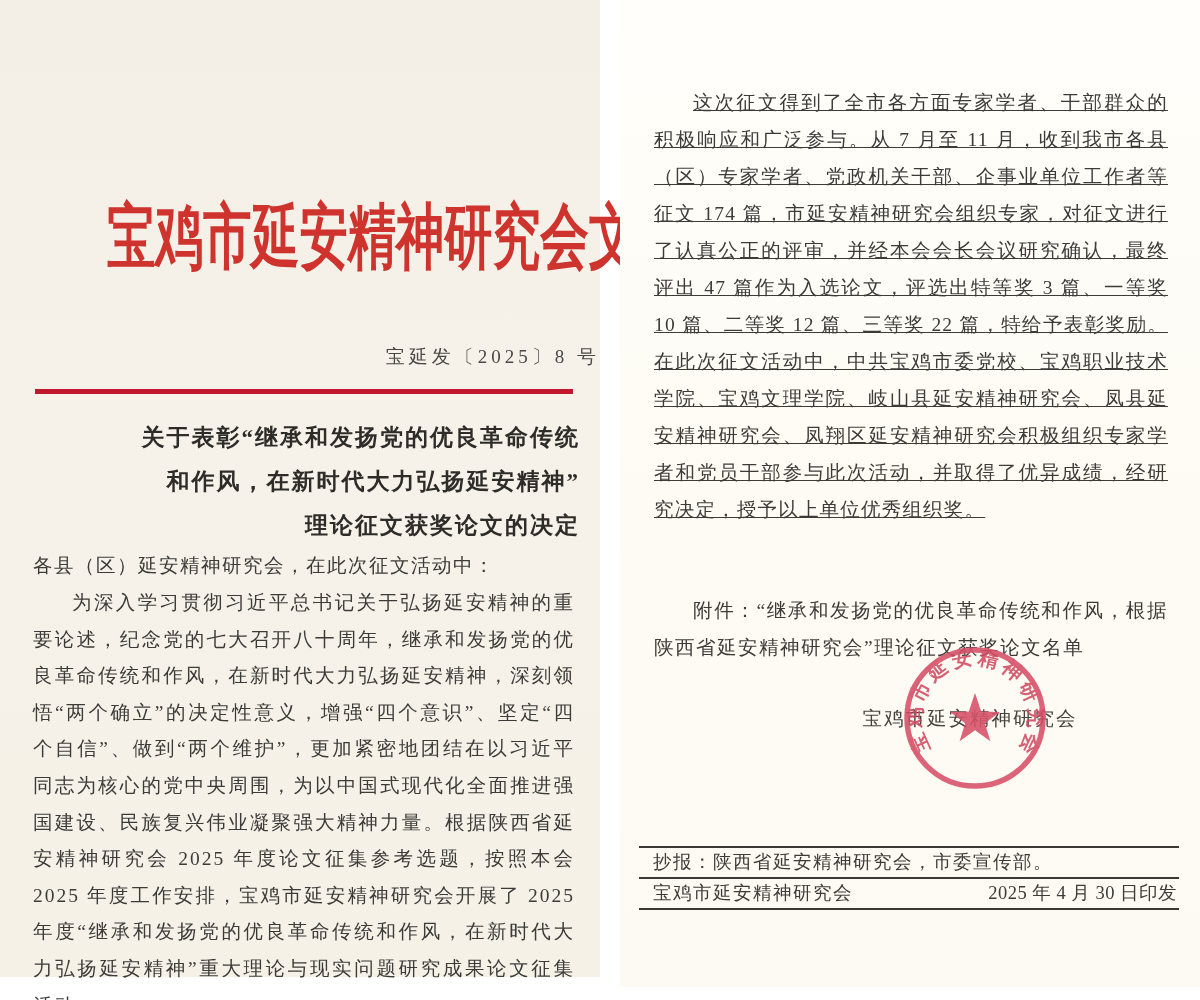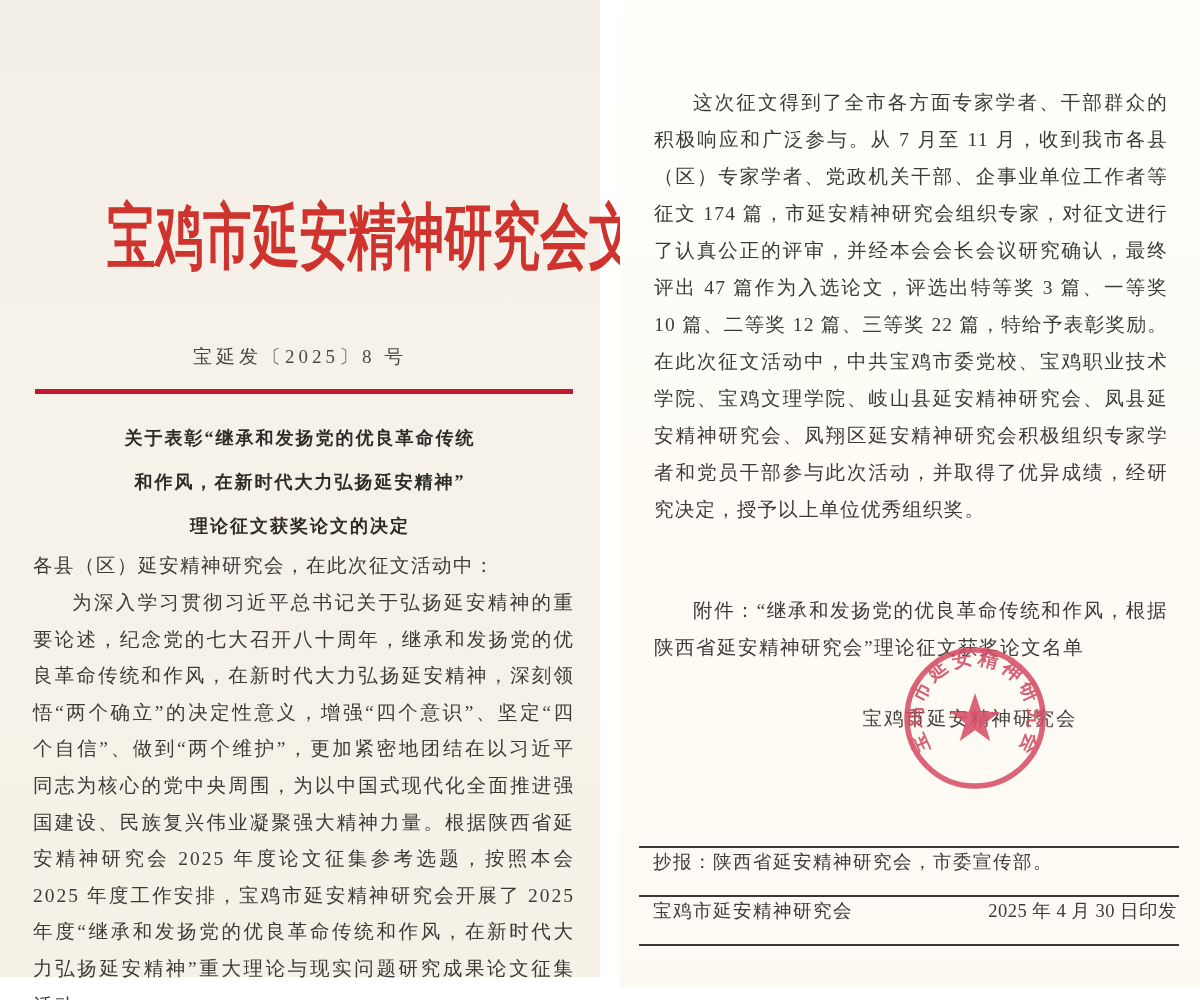--- a/index.html
+++ b/index.html
@@ -32,53 +32,53 @@
     font-size: 66px;
     letter-spacing: 0px;
   }
   .doc-header .squeeze {
     display: inline-block;
     transform: scaleX(0.73) scaleY(1.08);
     transform-origin: 50% 50%;
   }
   .doc-number {
     position: absolute; top: 344px; left: 0; width: 600px;
-    text-align: center;
+    text-align: right;
     font-size: 19px; letter-spacing: 4px; color: #4a4843;
   }
   .red-rule {
     position: absolute; top: 389px; left: 35px; width: 538px; height: 5px;
     background: #c2182f;
   }
   .doc-title {
-    position: absolute; top: 416px; left: 10px; width: 580px;
-    text-align: center;
+    position: absolute; top: 416px; left: 0; width: 580px;
+    text-align: right;
     font-weight: 700;
-    font-size: 18px; line-height: 44px; letter-spacing: 2px;
+    font-size: 23px; line-height: 44px; letter-spacing: 2px;
     color: #2e2c29;
   }
   .salutation {
     position: absolute; top: 551px; left: 33px; width: 545px;
     font-size: 19.5px; letter-spacing: 1.5px; line-height: 30px;
     color: #3d3b38;
   }
   .left-body {
     position: absolute; top: 585px; left: 33px; width: 542px;
   }
   .para {
     font-size: 19.5px; line-height: 36.6px; letter-spacing: 2px;
     text-align: justify; text-indent: 2em;
     color: #3d3b38;
   }
 
   
   .right-body {
     position: absolute; top: 84px; left: 34px; width: 514px;
   }
-  .right-body .para { font-size: 19.5px; line-height: 37px; letter-spacing: 1.2px; }
+  .right-body .para { font-size: 19.5px; line-height: 37px; letter-spacing: 1.2px; text-decoration: underline; }
   .attachment {
     position: absolute; top: 592px; left: 34px; width: 514px;
     font-size: 19.5px; line-height: 37px; letter-spacing: 1.5px;
     text-indent: 2em; text-align: justify;
     color: #3d3b38;
   }
   .signature {
     position: absolute; top: 704px; left: 170px; width: 360px;
     text-align: center;
     font-size: 19.5px; letter-spacing: 2px; line-height: 29px;
@@ -89,21 +89,21 @@
     opacity: 0.88;
     pointer-events: none;
   }
 
   
   .footer-block {
     position: absolute; top: 846px; left: 19px; width: 540px;
     font-size: 18.5px; color: #3d3b38;
   }
   .footer-rule { height: 2px; background: #3a3834; }
-  .footer-row { padding: 2px 6px 21px 14px; letter-spacing: 1.5px; line-height: 24px; }
+  .footer-row { padding: 2px 6px 3px 14px; letter-spacing: 1.5px; line-height: 24px; }
   .footer-row.split { display: flex; justify-content: space-between; align-items: baseline; padding-right: 2px; }
   .footer-row .print-date { letter-spacing: 0.5px; }
 </style>
 </head>
 <body>
 
 <div class="canvas">
 
   <div class="page page-left">
     <div class="doc-header">

